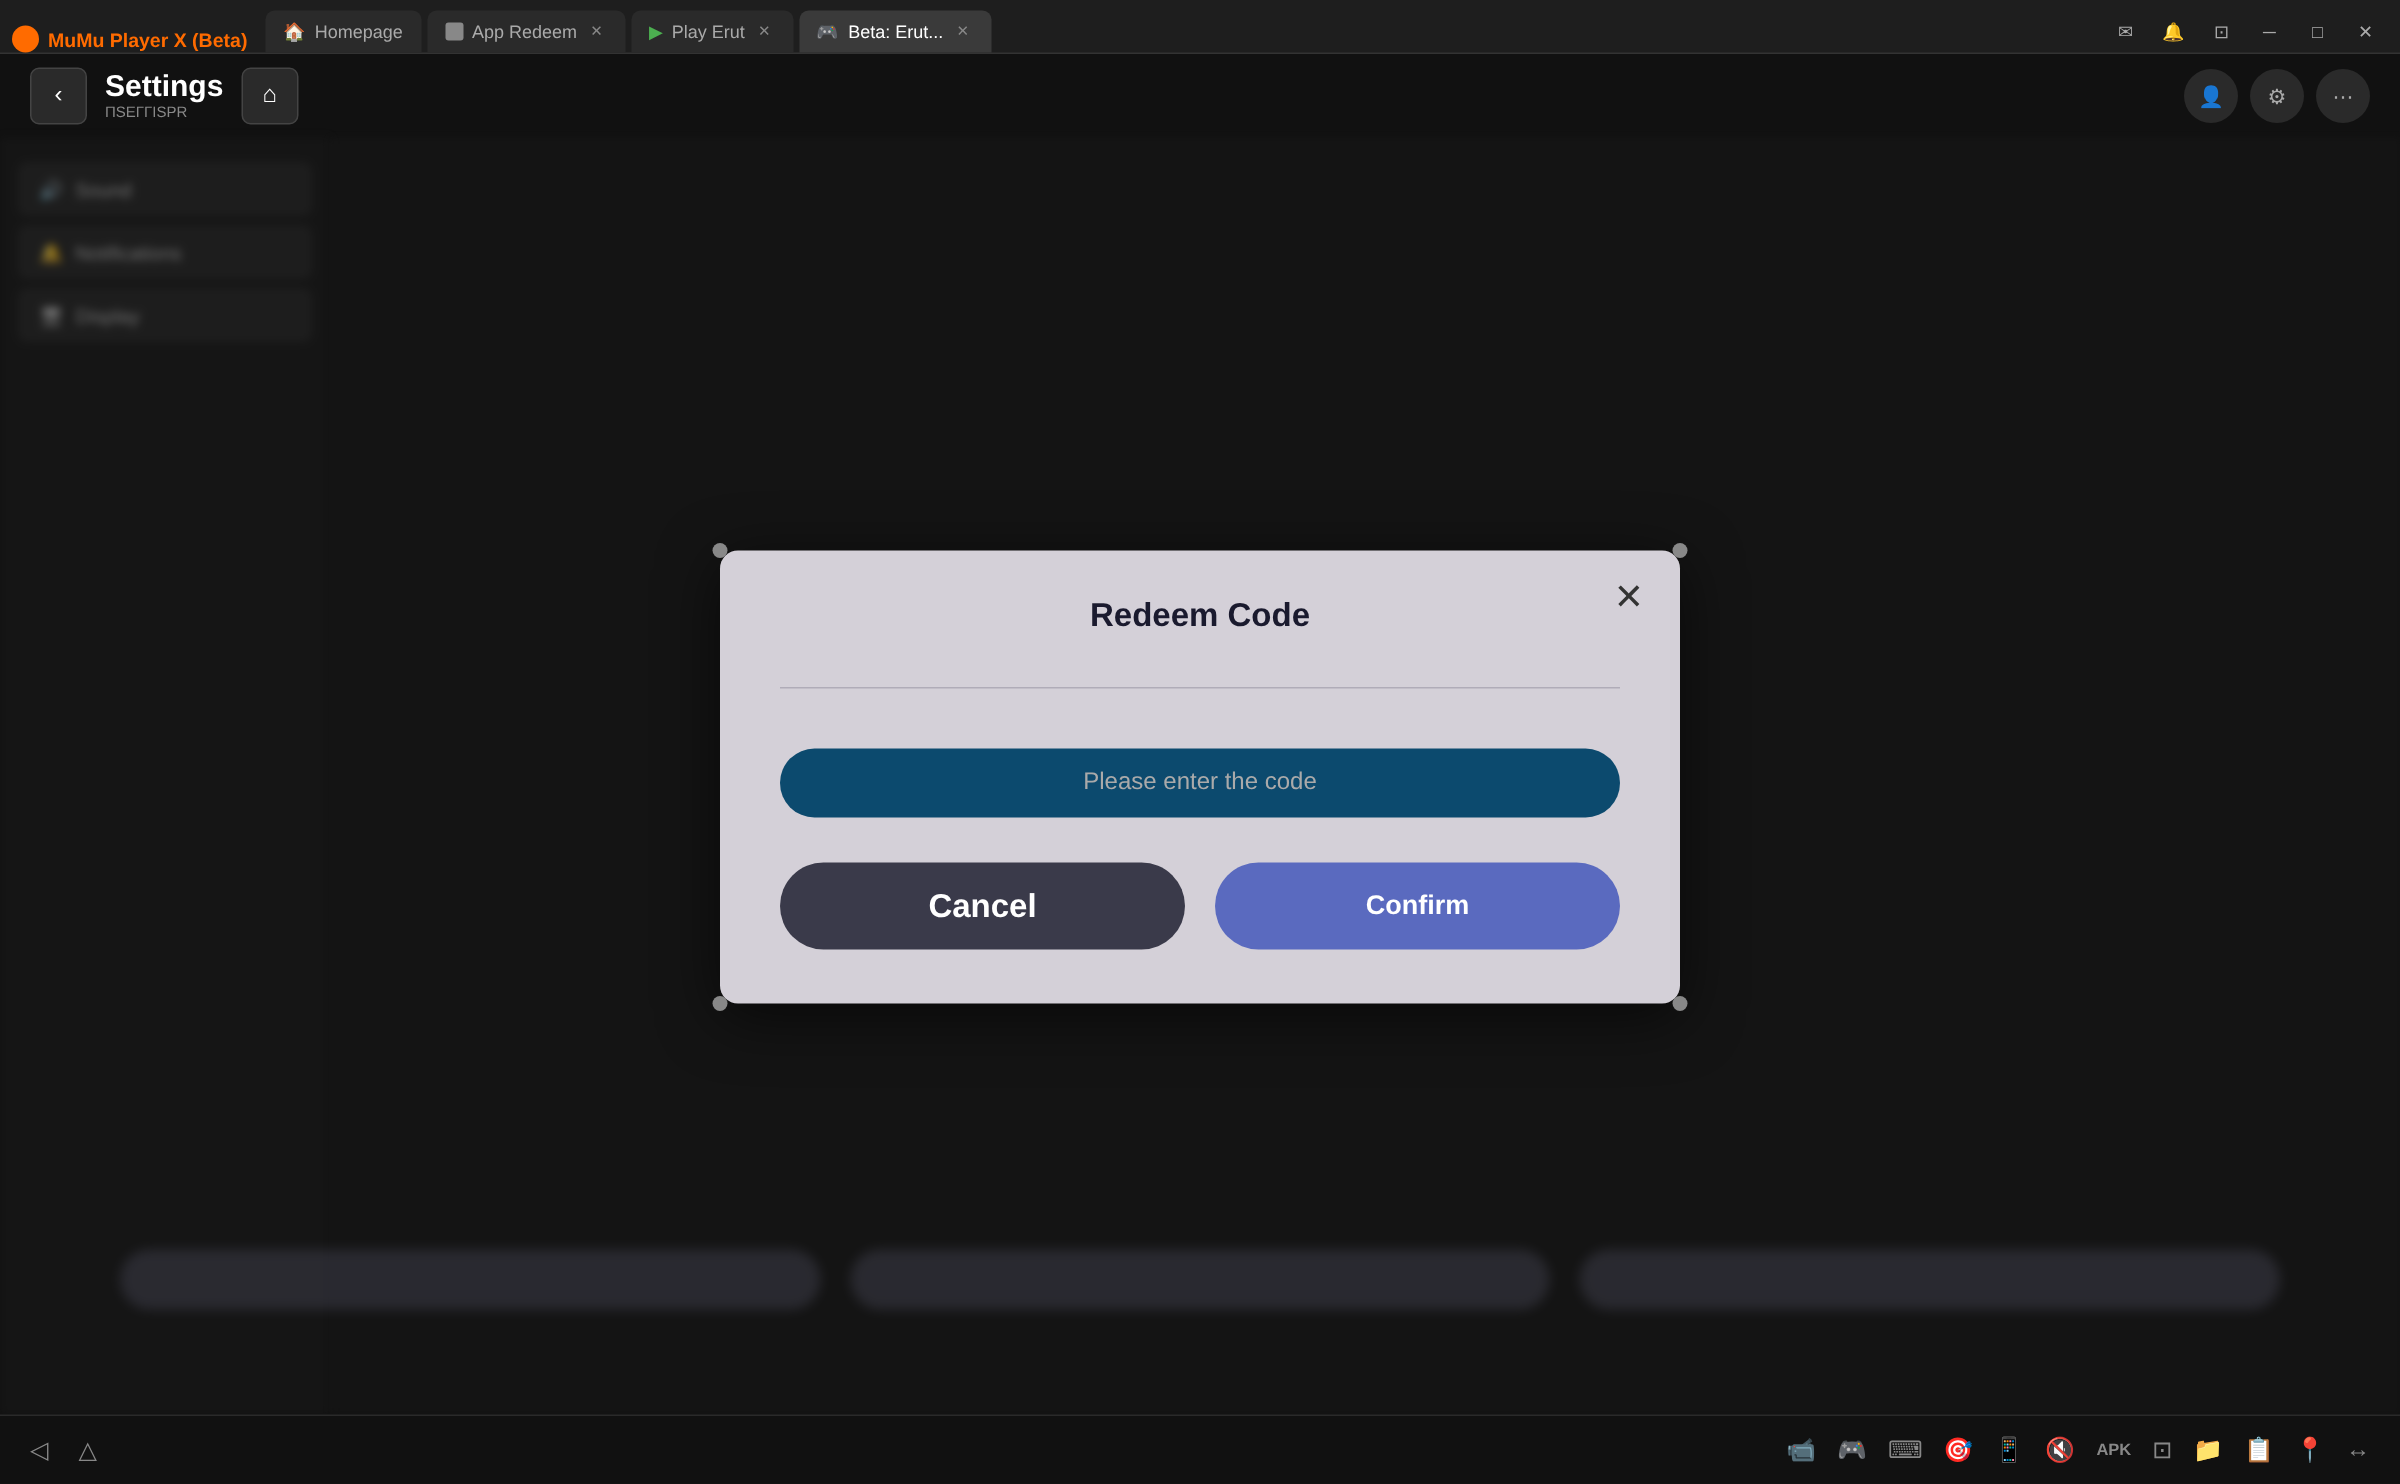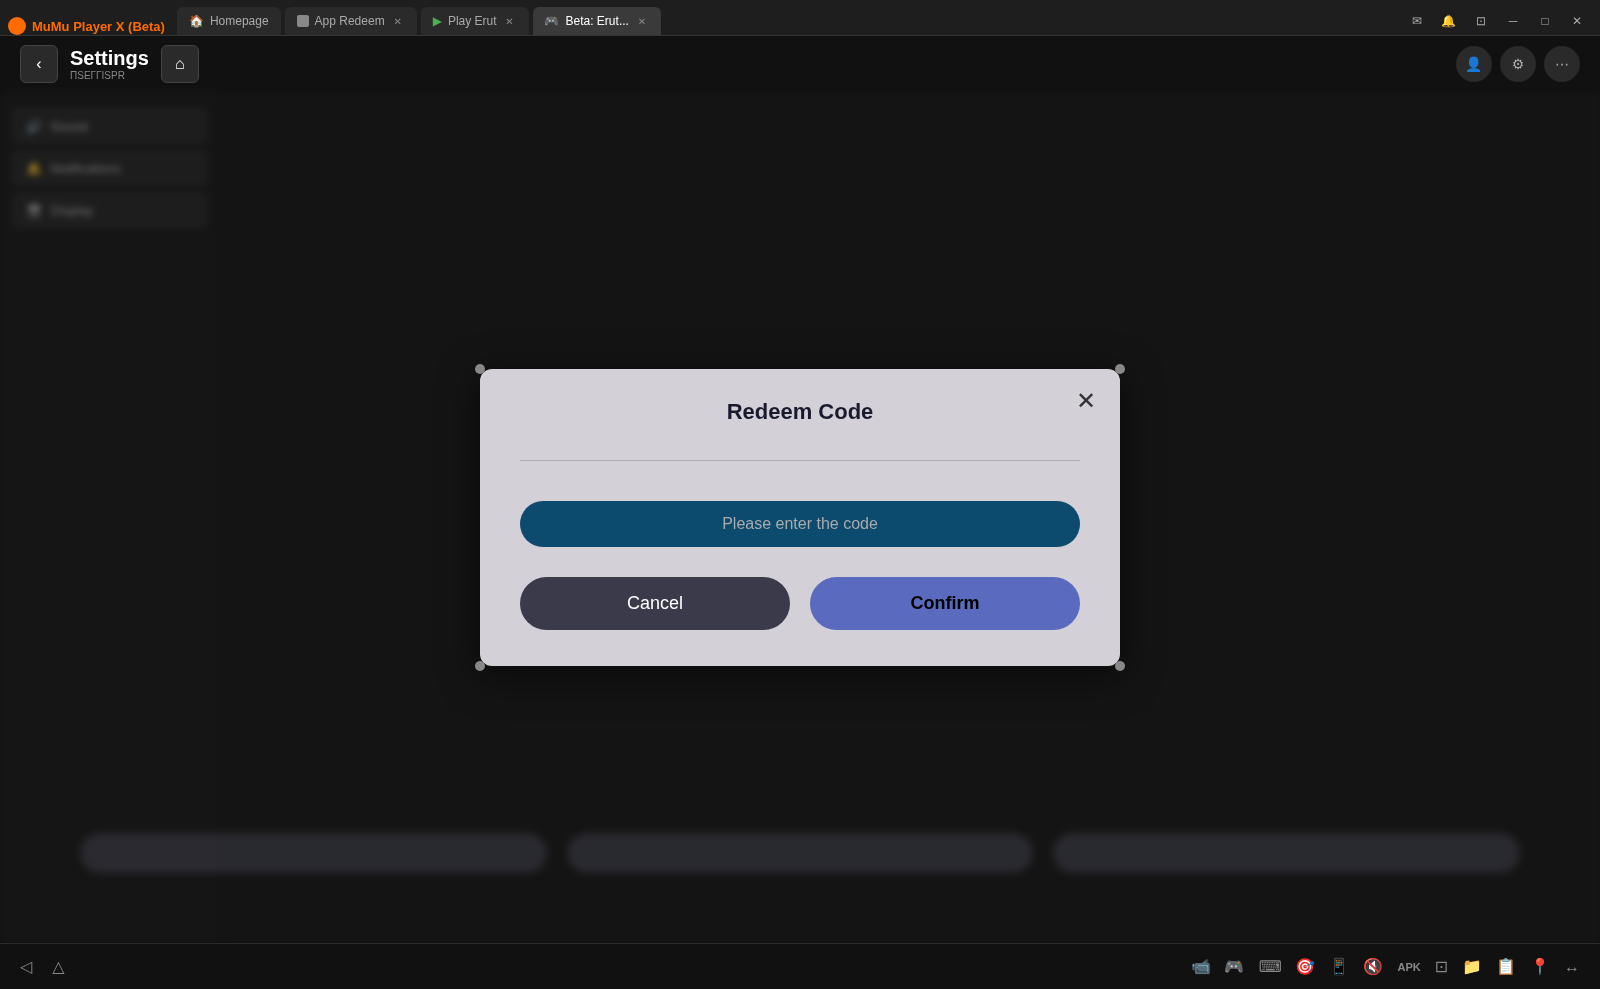--- a/index.html
+++ b/index.html
@@ -233,31 +233,31 @@
       gap: 20px;
       justify-content: center;
     }
     .btn-cancel {
       flex: 1;
       padding: 16px 0;
       border-radius: 30px;
       border: none;
       background: #3a3a4a;
       color: #fff;
-      font-size: 18px;
-      font-weight: 400;
+      font-size: 22px;
+      font-weight: 700;
       cursor: pointer;
     }
     .btn-confirm {
       flex: 1;
       padding: 16px 0;
       border-radius: 30px;
       border: none;
       background: #5a6abf;
-      color: #000000;
+      color: #ffffff;
       font-size: 18px;
       font-weight: 600;
       cursor: pointer;
     }
 
     
     .handle {
       width: 10px; height: 10px;
       background: #888;
       border-radius: 50%;

